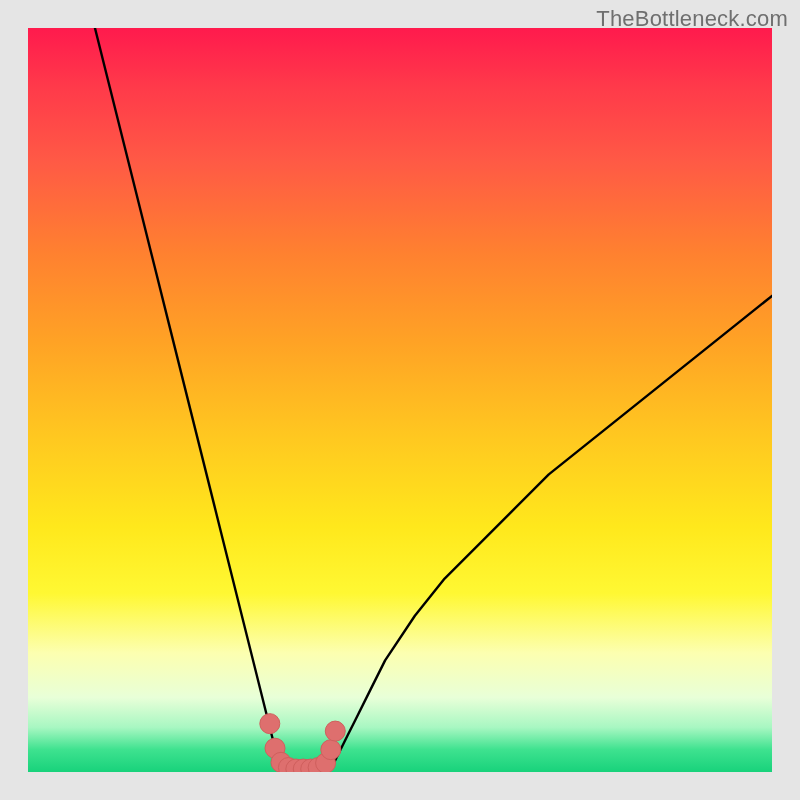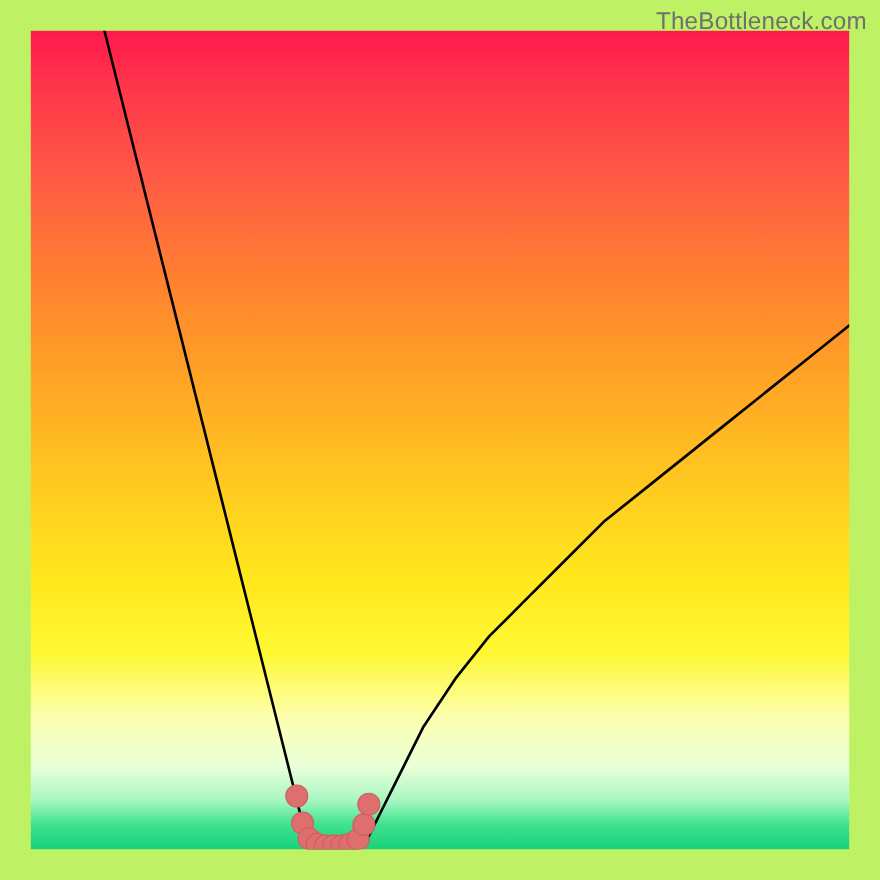--- a/index.html
+++ b/index.html
@@ -10,21 +10,21 @@
     background: #000;
     font-family: Arial, Helvetica, sans-serif;
     overflow: hidden;
   }
   .frame {
     position: absolute;
     left: 0;
     top: 0;
     width: 800px;
     height: 800px;
-    background: #bef264;
+    background: #e5e5e5;
   }
   .plot {
     position: absolute;
     left: 28px;
     top: 28px;
     width: 744px;
     height: 744px;
     background: linear-gradient(to bottom,
       #ff1a4d 0%,
       #ff3a4a 8%,

